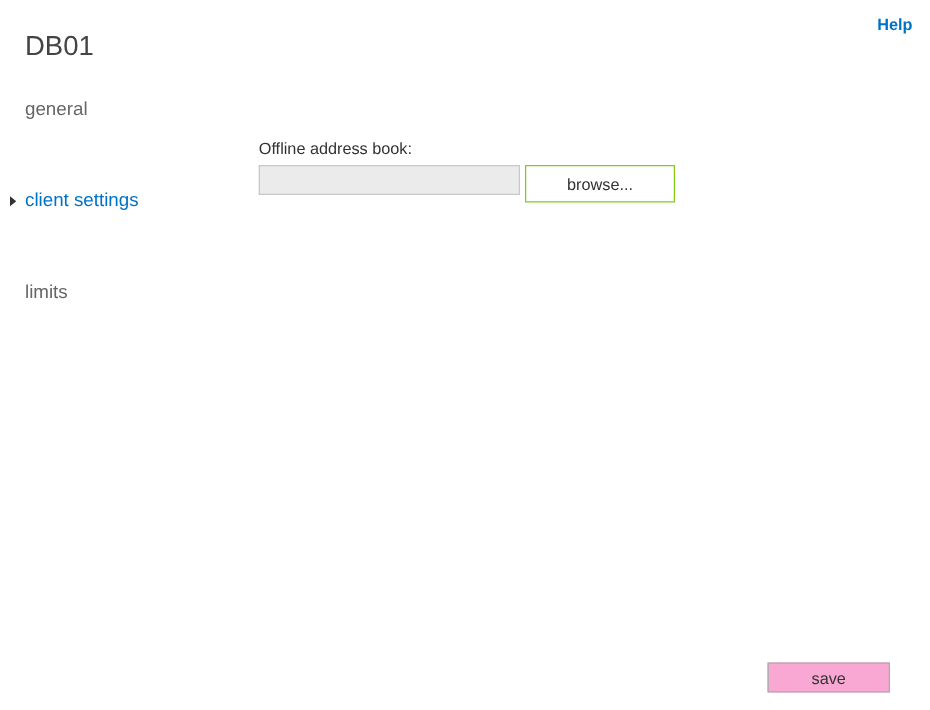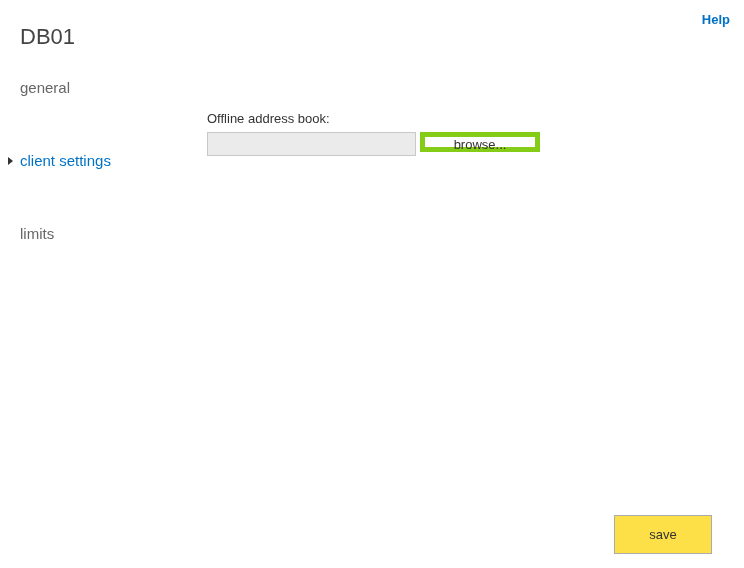--- a/index.html
+++ b/index.html
@@ -94,40 +94,40 @@
       background: #ebebeb;
       padding: 2px 6px;
       font-size: 13px;
       color: #333;
     }
     .text-input:disabled {
       background: #ebebeb;
     }
     .browse-button {
       width: 120px;
-      height: 20px;
-      border: 5px solid #84cc16;
+      height: 30px;
+      border: 1px solid #84cc16;
       background: #fff;
       font-size: 13px;
       color: #333;
       cursor: pointer;
       font-family: inherit;
     }
     .footer {
       position: absolute;
       bottom: 14px;
       right: 32px;
       display: flex;
       gap: 10px;
     }
     .footer-button {
       width: 98px;
-      height: 39px;
+      height: 24px;
       border: 1px solid #ababab;
-      background: #fde047;
+      background: #f9a8d4;
       font-size: 13px;
       color: #333;
       cursor: pointer;
       font-family: inherit;
     }
   </style>
 </head>
 <body>
 
 <span class="help-link">Help</span>

